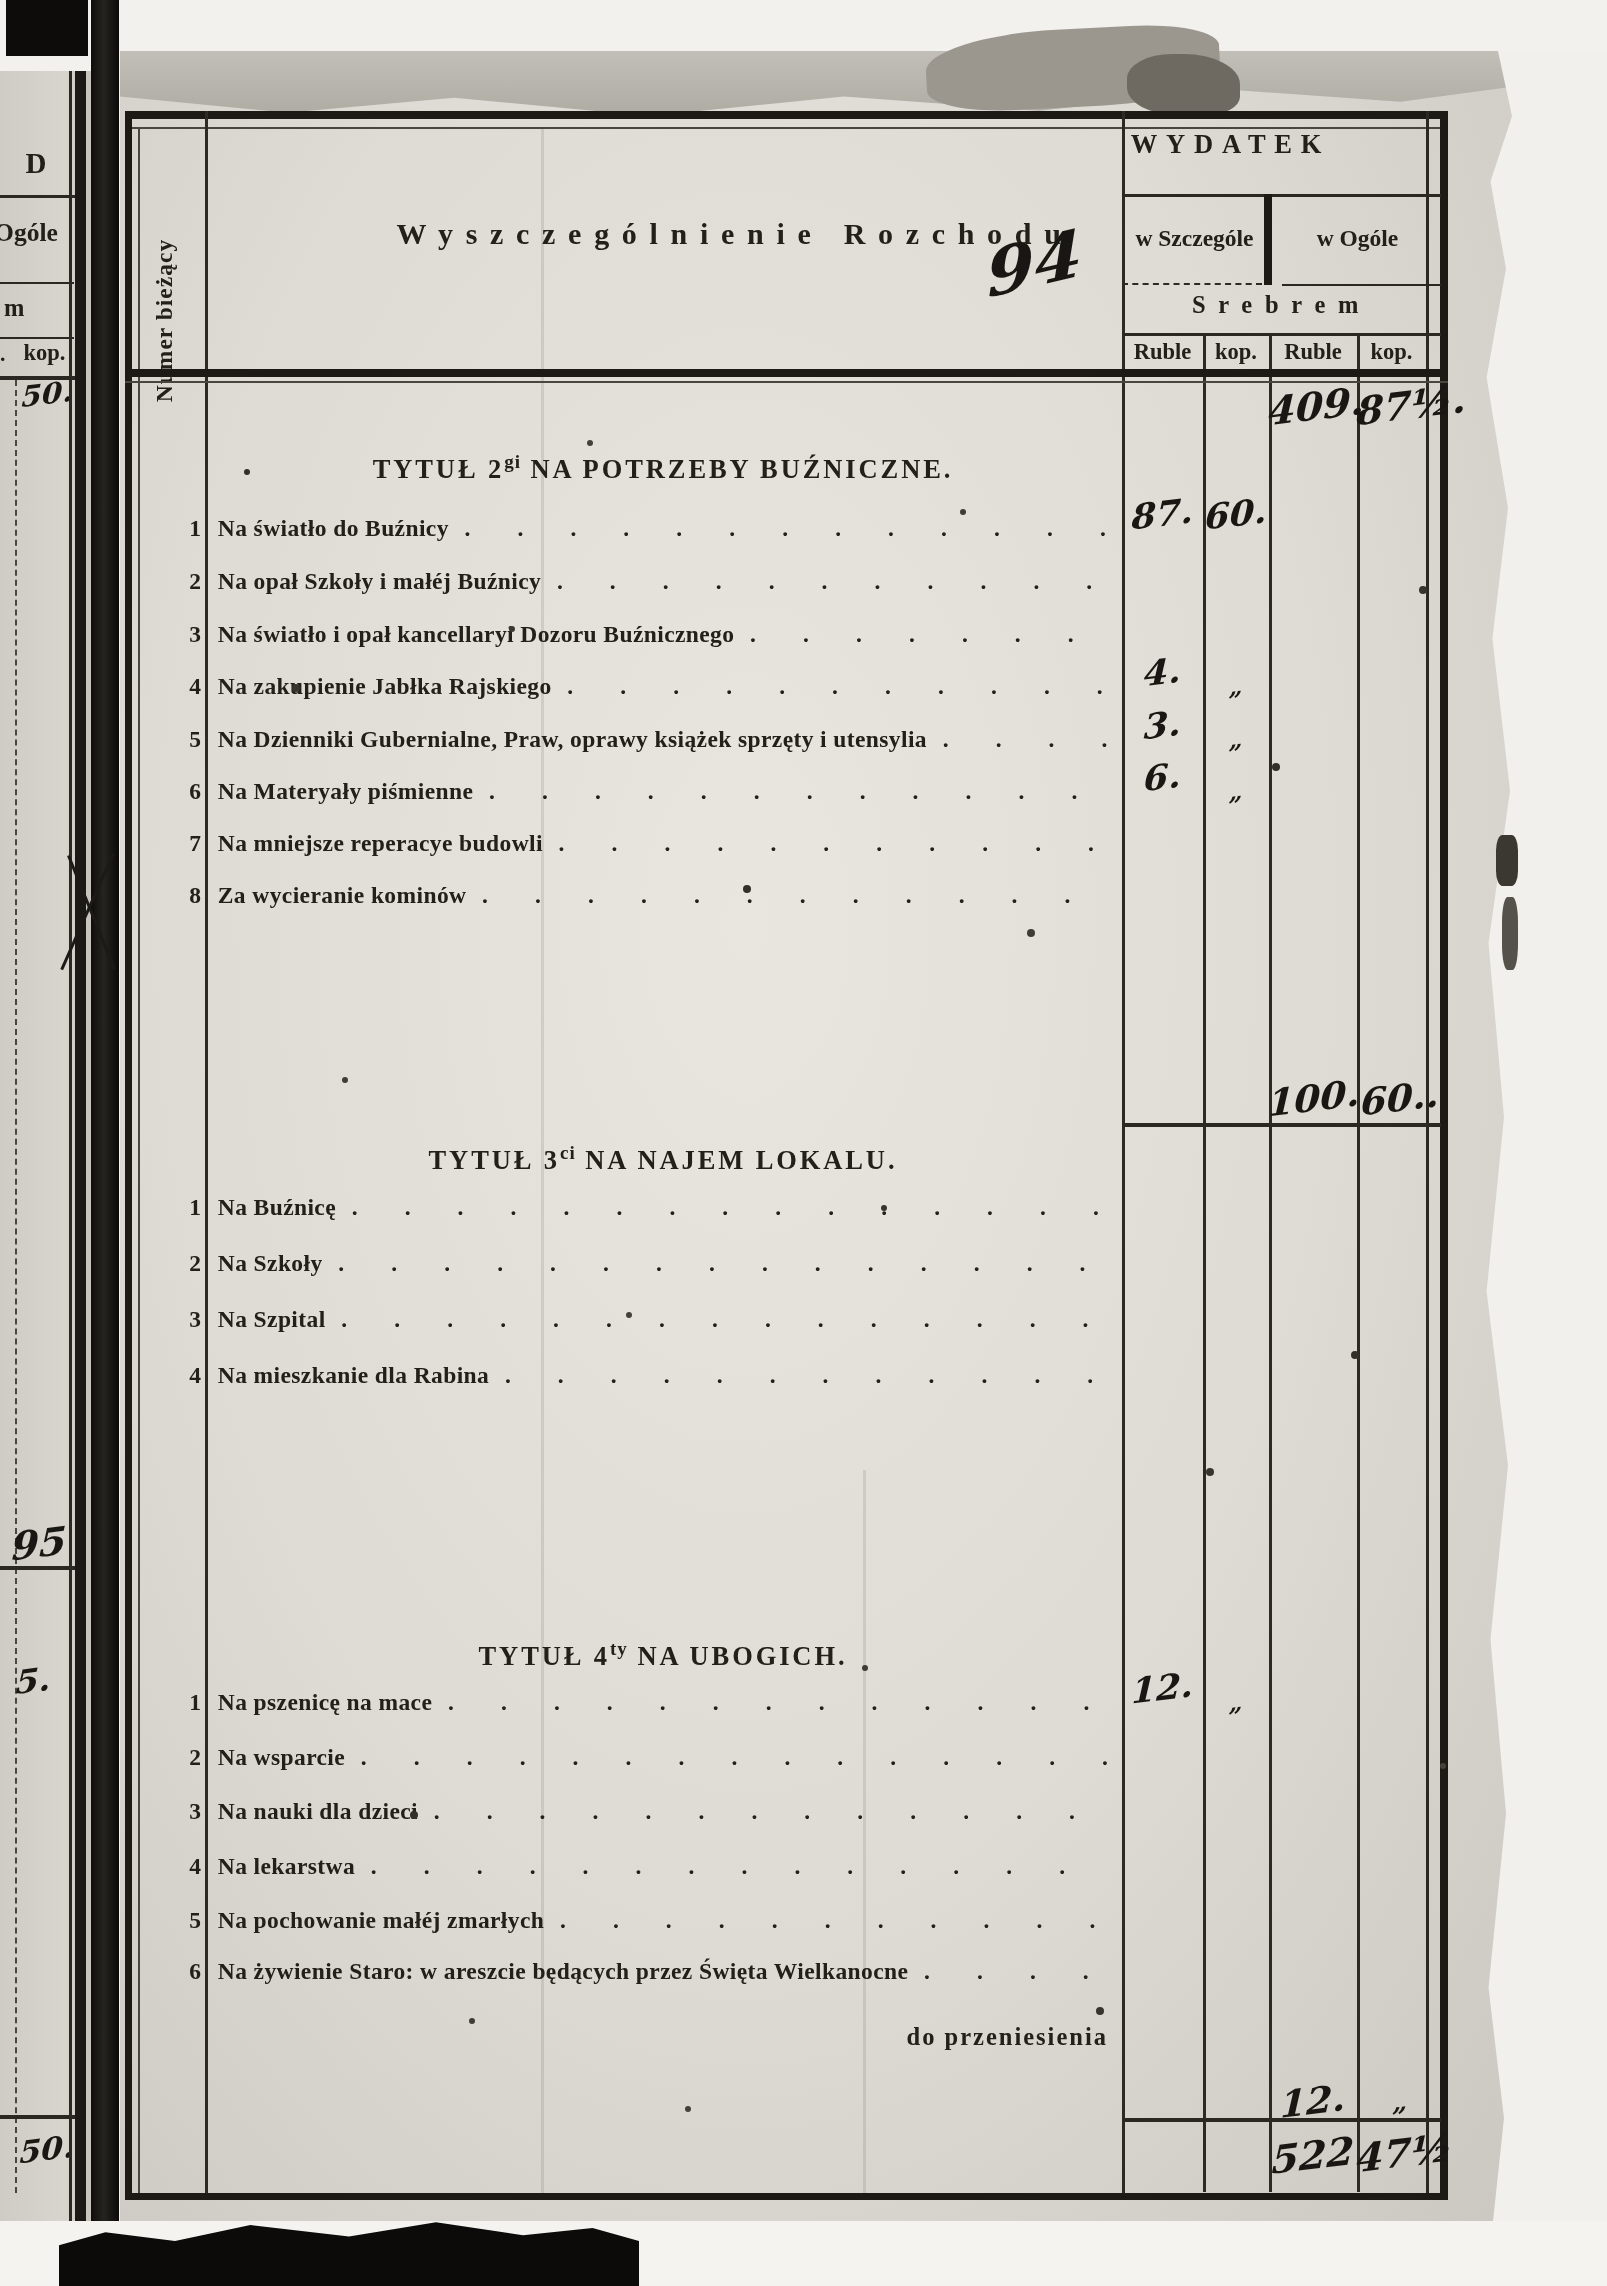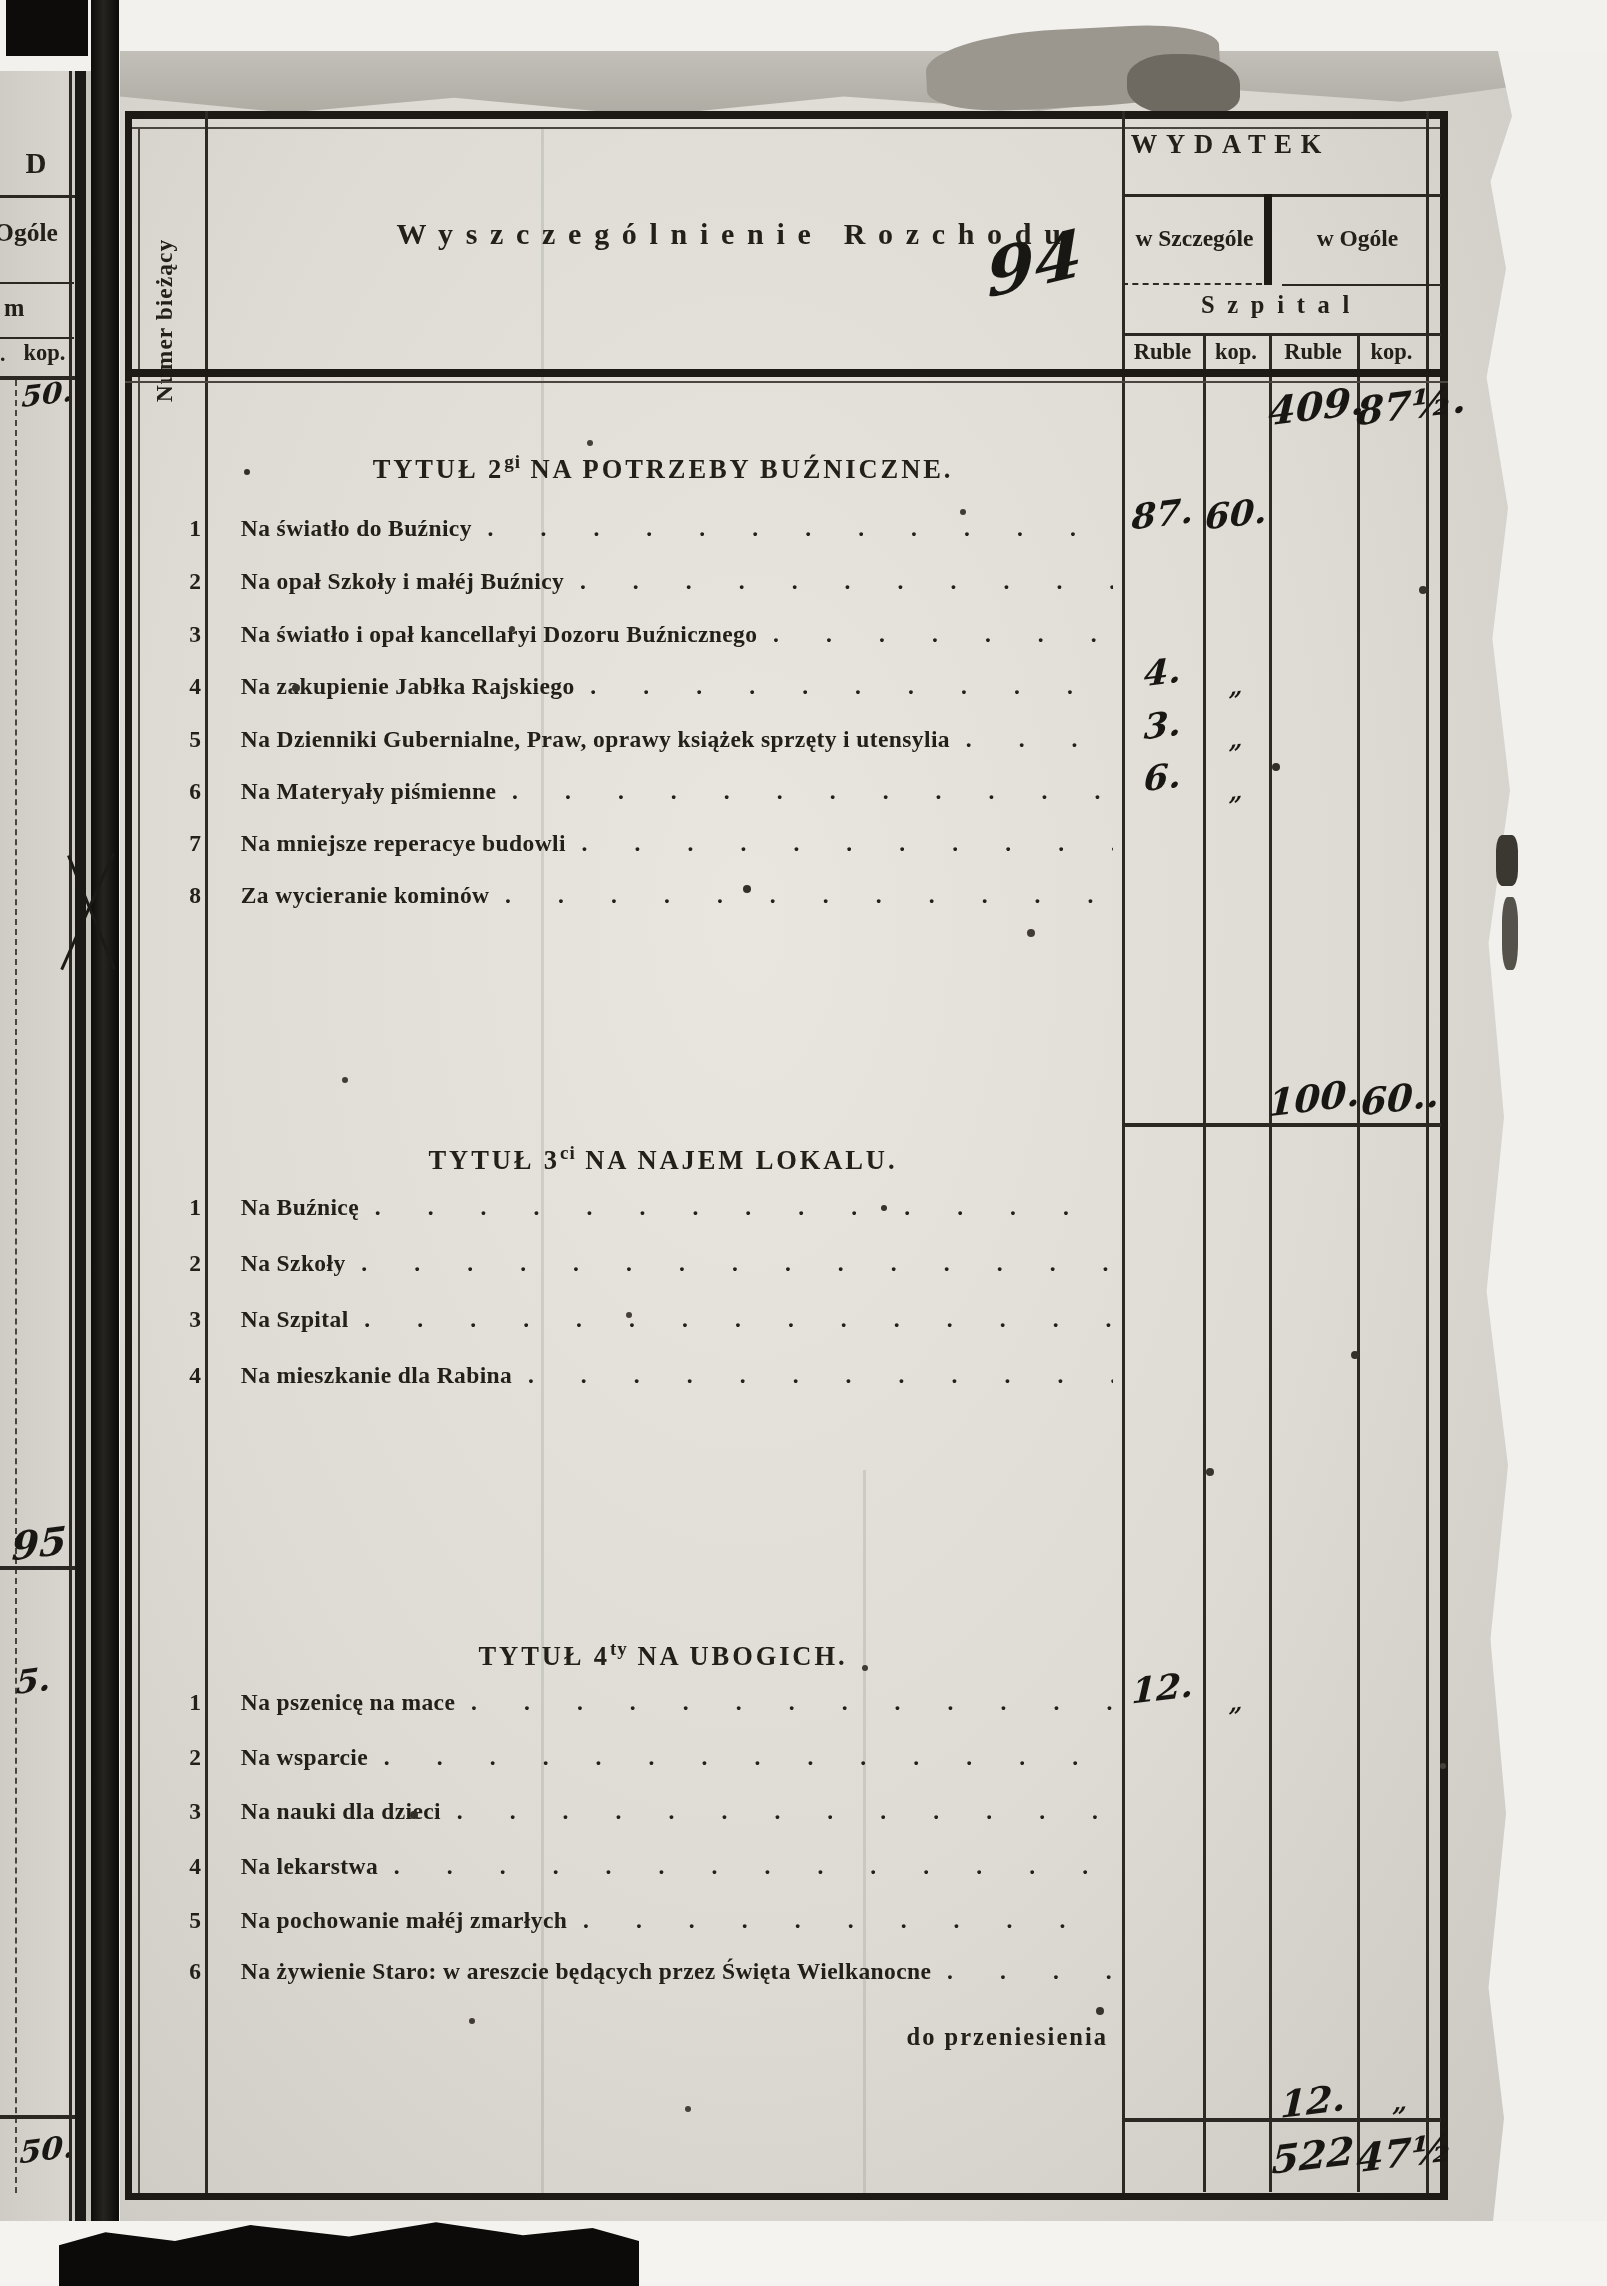--- a/index.html
+++ b/index.html
@@ -28,21 +28,21 @@
   #bottom-strip{position:absolute;left:0;top:2221px;width:1607px;height:66px;background:#f4f3ef;}
   #bottom-blob{position:absolute;left:59px;top:2215px;width:580px;height:72px;background:#0c0b09;
                clip-path:polygon(0 100%,0 42%,8% 24%,20% 36%,33% 14%,50% 30%,65% 10%,80% 28%,92% 18%,100% 36%,100% 100%);}
   
   #table{position:absolute;left:125px;top:111px;width:1323px;height:2089px;}
   .vline{position:absolute;width:2.9px;background:#2d2923;}
   
   .item-row{position:absolute;left:0;width:992px;display:flex;align-items:baseline;
             font-size:23.5px;height:35px;}
   .item-num{flex:none;width:76px;text-align:right;padding-right:8.8px;}
-  .item-text{flex:none;margin-left:31px;white-space:nowrap;letter-spacing:0.4px;}
+  .item-text{flex:none;margin-left:8px;white-space:nowrap;letter-spacing:0.4px;}
   .leader{flex:1 1 auto;overflow:hidden;white-space:nowrap;margin-left:15.7px;margin-right:3.9px;
           font-weight:700;}
   .leader::after{content:". . . . . . . . . . . . . . . . . . . . . . . . . . . . . . . . . . . . . . . .";letter-spacing:20.6px;}
   .section-title{position:absolute;left:80px;width:916px;text-align:center;font-size:26.5px;
                  letter-spacing:2.9px;white-space:nowrap;}
   .section-title .sup{font-size:19px;vertical-align:super;letter-spacing:1px;}
   .carry-label{position:absolute;left:80px;width:903px;text-align:right;font-size:24.5px;letter-spacing:2px;}
   .amt-r1{left:997px;width:81px;}
   .amt-k1{left:1078px;width:66px;}
   .amt-r2{left:1144px;width:88px;}
@@ -116,21 +116,21 @@
     <div class="hdr printed" style="left:80px;top:106px;width:1060px;font-size:30px;letter-spacing:12.7px">Wyszczególnienie Rozchodu</div>
     <div class="hand" style="left:863px;top:113px;font-size:67px;transform:skewX(-12deg) rotate(-14deg)">94</div>
 
     <div class="hdr printed" style="left:946px;top:17.6px;width:319px;font-size:26.5px;letter-spacing:8.8px">WYDATEK</div>
     <div class="line" style="left:997px;top:83px;width:319px;height:2.9px"></div>
     <div class="hdr printed" style="left:997px;top:114px;width:145px;font-size:23.5px">w Szczególe</div>
     <div class="hdr printed" style="left:1149px;top:114px;width:167px;font-size:23.5px">w Ogóle</div>
     <div class="line" style="left:1139px;top:83px;width:7.8px;height:91px;background:#1d1a16"></div>
     <div class="abs" style="left:997px;top:172px;width:140px;border-top:2.9px dashed #2d2923"></div>
     <div class="line" style="left:1157px;top:173px;width:159px;height:2px"></div>
-    <div class="hdr printed" style="left:997px;top:180px;width:319px;font-size:24.5px;letter-spacing:12.7px">Szpital</div>
+    <div class="hdr printed" style="left:997px;top:180px;width:319px;font-size:24.5px;letter-spacing:12.7px">Srebrem</div>
     <div class="line" style="left:997px;top:222px;width:319px;height:2.9px"></div>
     <div class="hdr printed" style="left:997px;top:228px;width:81px;font-size:22.5px">Ruble</div>
     <div class="hdr printed" style="left:1078px;top:228px;width:66px;font-size:22.5px">kop.</div>
     <div class="hdr printed" style="left:1144px;top:228px;width:88px;font-size:22.5px">Ruble</div>
     <div class="hdr printed" style="left:1232px;top:228px;width:69px;font-size:22.5px">kop.</div>
     <div class="line" style="left:0;top:258px;width:1323px;height:7.8px;background:#1d1a16"></div>
     <div class="line" style="left:0;top:270px;width:1323px;height:2px;background:#4a453e"></div>
 
     <div class="hand amt-r2" style="top:272px;font-size:39px">409.</div>
     <div class="hand amt-k2" style="top:272px;font-size:39px">87½.</div>

